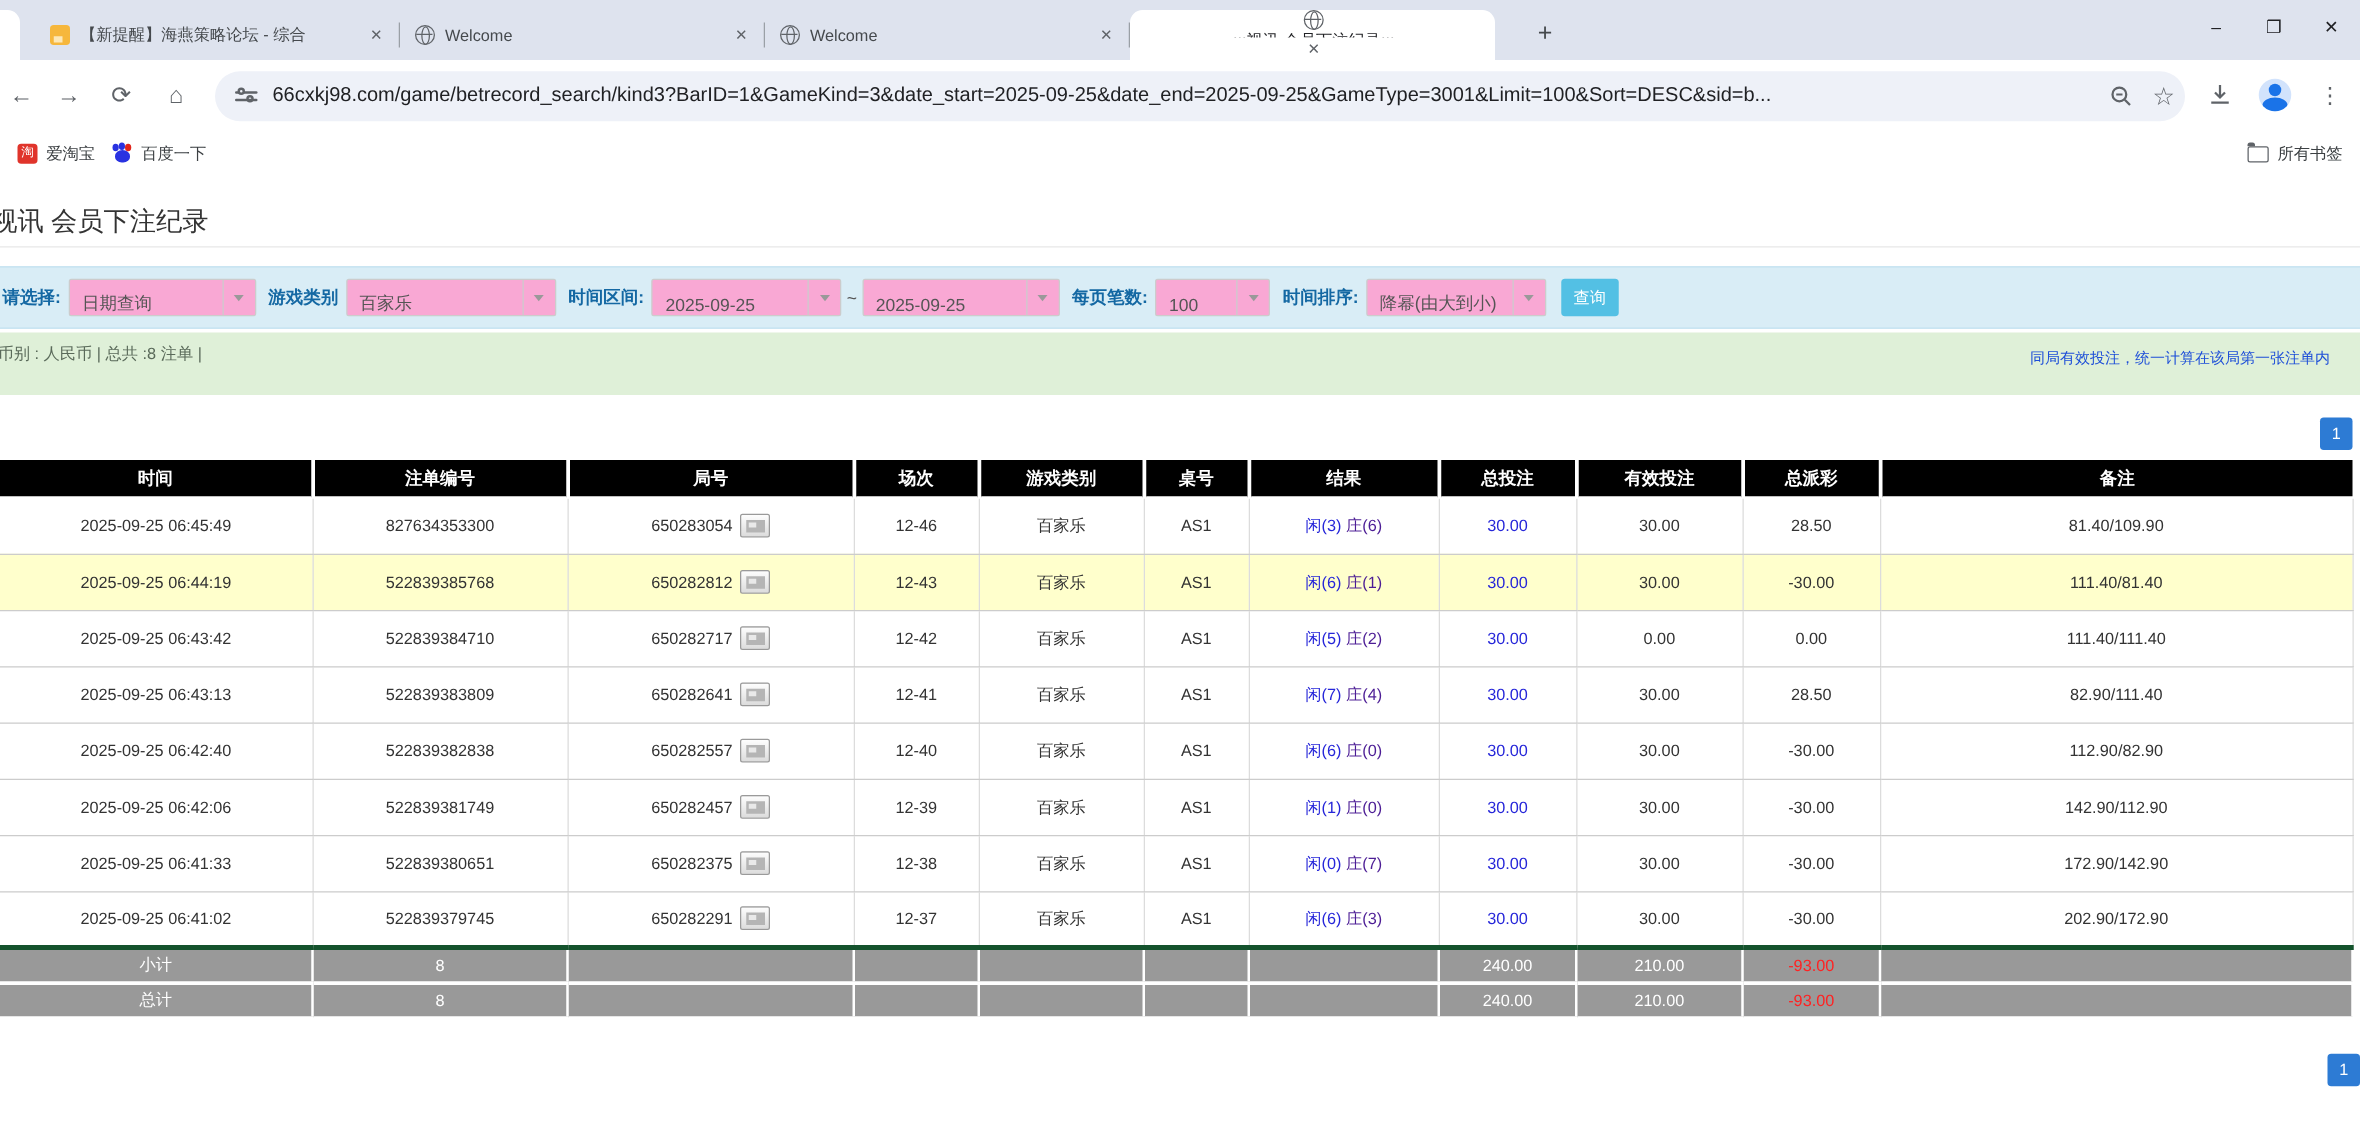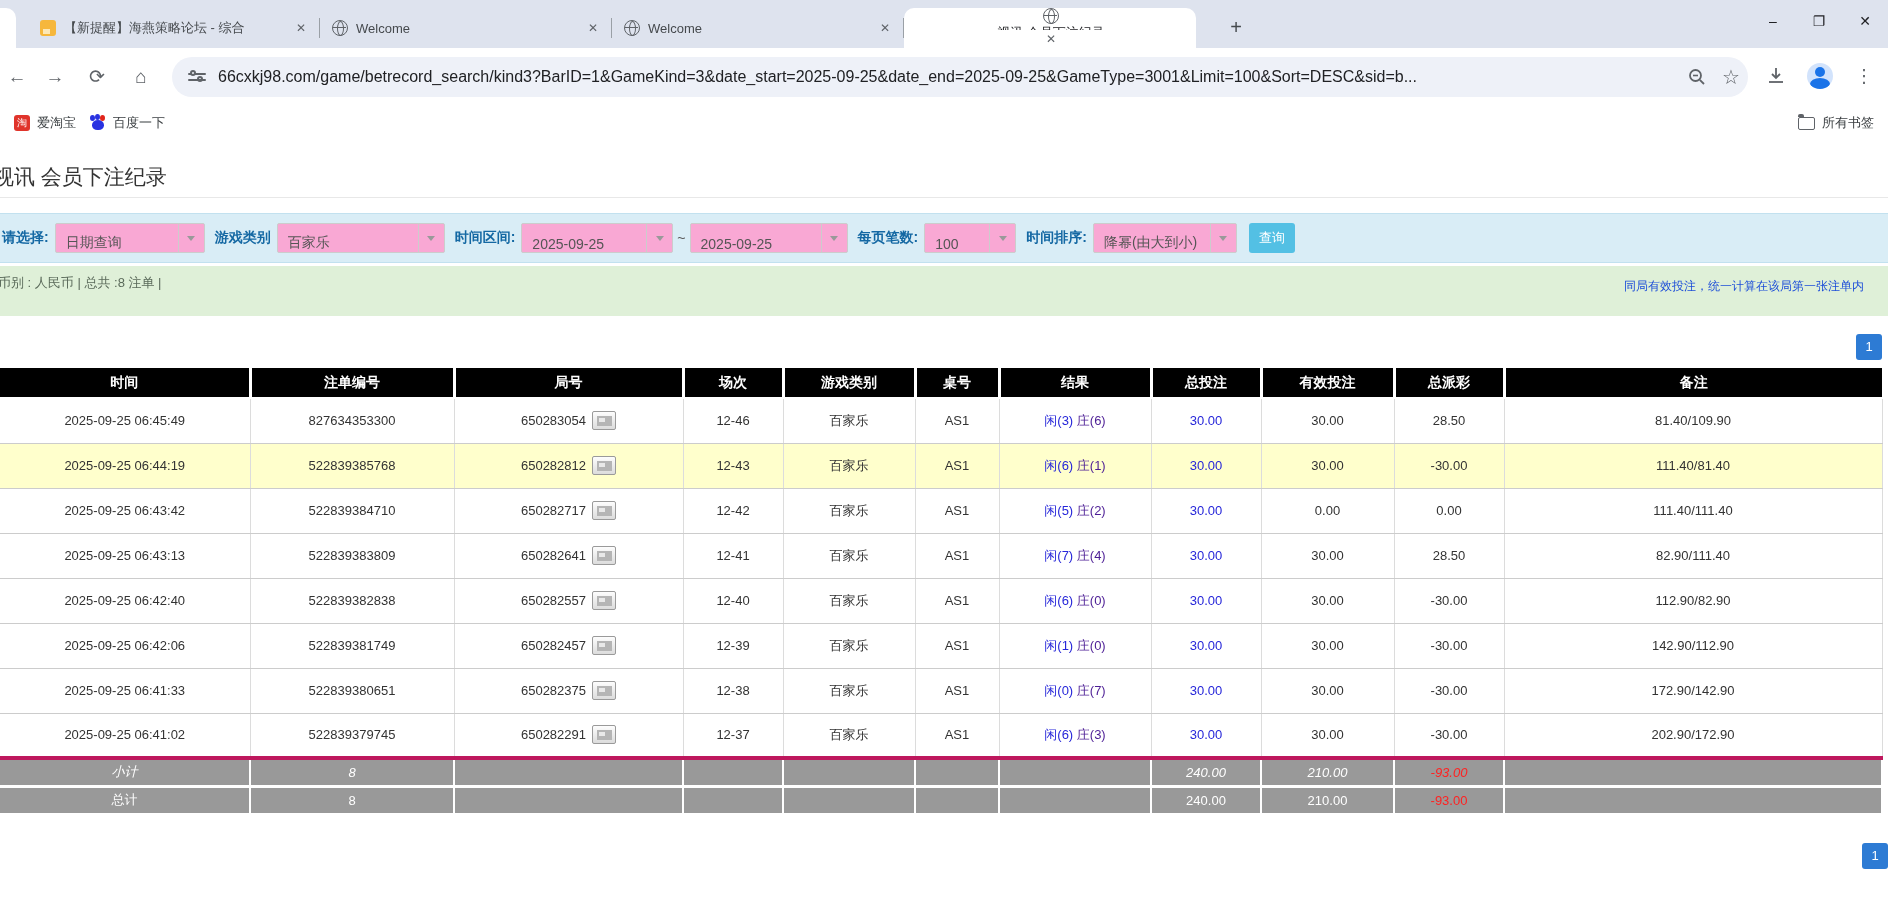--- a/index.html
+++ b/index.html
@@ -90,21 +90,21 @@
     border-bottom:1px solid #ccc; border-right:1px solid #dcdcdc; background:#fff; }
   .bets tr.hl td { background:#ffffcc; }
   .blue { color:#2626d9; }
   .red { color:#4c1d95; }
   .round-cell { display:inline-flex; align-items:center; gap:6px; }
   .round-detail-button { display:inline-block; width:24px; height:19px; border:1px solid #9a9a9a; border-radius:2px;
     background:linear-gradient(#fdfdfd,#dcdcdc); position:relative; }
   .round-detail-button::before { content:""; position:absolute; left:4px; top:4px; width:15px; height:10px; background:#b5b5b5; }
   .round-detail-button::after { content:""; position:absolute; left:6px; top:6px; width:6px; height:4px; background:#e9e9e9; }
   .bets tr.sumrow td { height:28px; background:#999999; color:#fff; border-right:2px solid #fff; border-bottom:3px solid #fff; font-size:13px; }
-  .bets tr.sumrow.first td { border-top:4px solid #be185d;font-style:italic; }
+  .bets tr.sumrow.first td { border-top:4px solid #14532d; }
   .bets tr.sumrow td .red { color:#ff2222; }
 </style>
 </head>
 <body>
 
 <div class="tabstrip">
   <div class="tab-sliver"></div>
   <div class="tabs" id="tabs">
   <div class="tab">
     <span class="favicon forum-yellow-icon"></span>

